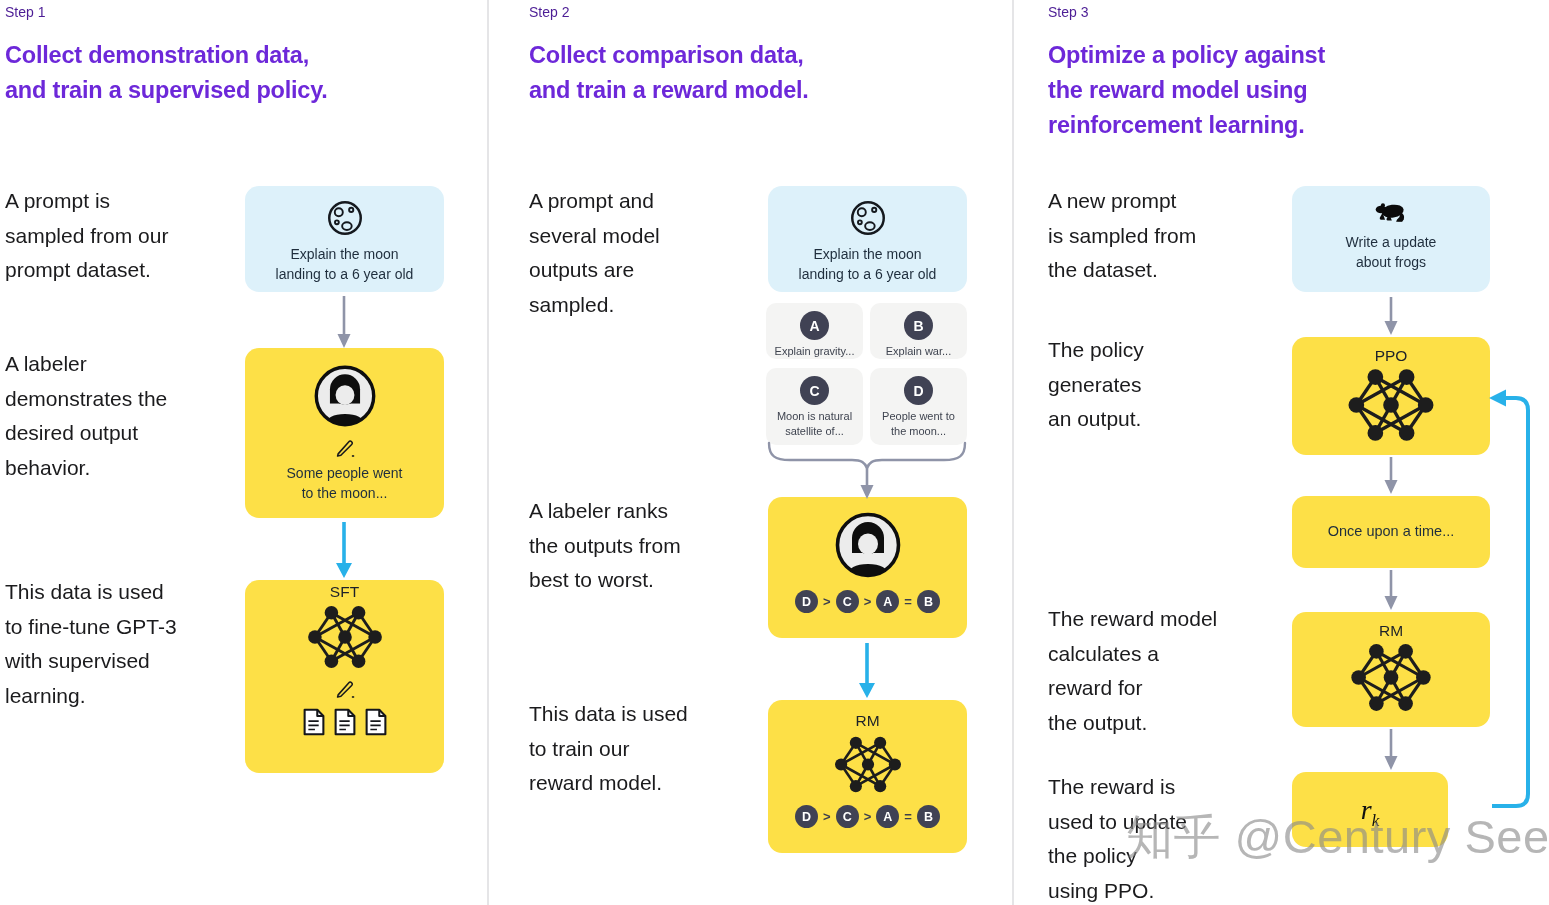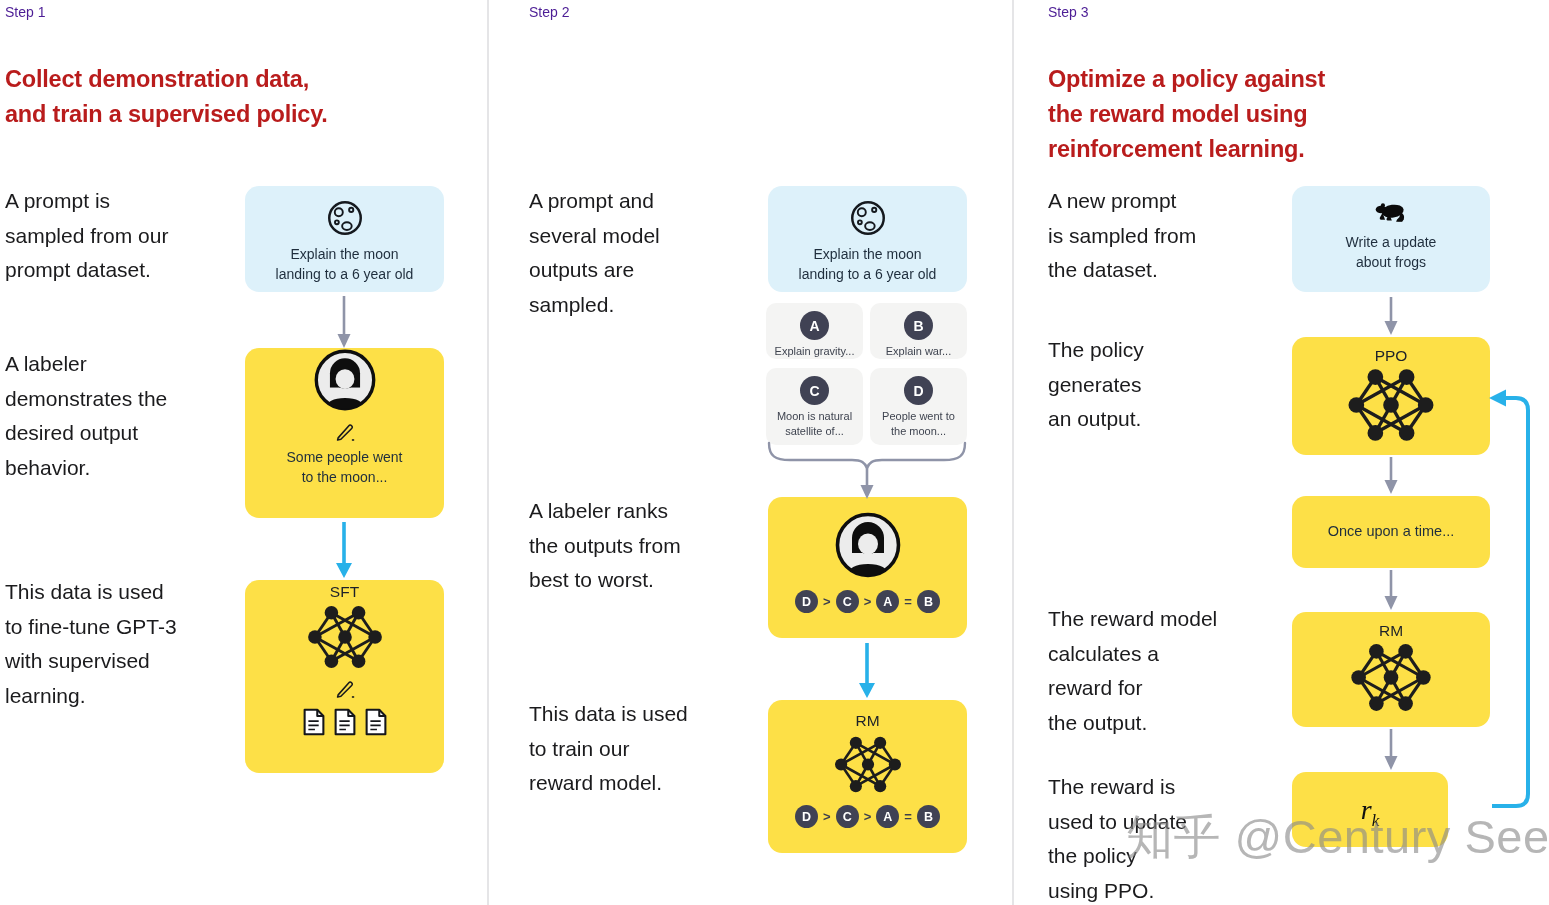--- a/index.html
+++ b/index.html
@@ -1,21 +1,21 @@
 <!DOCTYPE html>
 <html><head>
 <meta charset="utf-8">
 <style>
   html,body{margin:0;padding:0;background:#fff;}
   .canvas{position:relative;width:1549px;height:905px;background:#ffffff;
     font-family:"Liberation Sans",sans-serif;overflow:hidden;}
   .divider{position:absolute;top:0;bottom:0;width:1.5px;background:#e5e5e7;}
   .step-label{position:absolute;font-size:14px;color:#4c1d95;}
-  .step-title{position:absolute;font-size:23.5px;font-weight:bold;color:#b91c1c;
-    line-height:35px;white-space:pre-line;letter-spacing:-0.2px;margin-top:24px;}
+  .step-title{position:absolute;font-size:23.5px;font-weight:bold;color:#6d28d9;
+    line-height:35px;white-space:pre-line;letter-spacing:-0.2px;}
   .desc{position:absolute;font-size:21px;color:#1b1b1d;line-height:34.5px;white-space:pre-line;z-index:3;}
   .card{position:absolute;border-radius:14px;box-sizing:border-box;display:flex;
     flex-direction:column;align-items:center;z-index:1;}
   .card.blue{background:#ddf1fa;}
   .card.gray{background:#fde047;}
   .card-text{font-size:14px;line-height:19.5px;color:#1f2e3d;text-align:center;white-space:pre-line;}
   .card-label{font-size:15.5px;color:#1d2129;text-align:center;}
   .mini-card{position:absolute;background:#f4f4f3;border-radius:10px;text-align:center;box-sizing:border-box;z-index:1;}
   .badge{width:29px;height:29px;border-radius:50%;background:#404254;color:#fff;font-weight:bold;
     font-size:14px;display:flex;align-items:center;justify-content:center;margin:8px auto 4px;}
@@ -65,21 +65,21 @@
     </svg>
     <div class="card-text" style="margin-top:6px;">Explain the moon
 landing to a 6 year old</div>
   </div>
 
   <svg class="arrow" style="left:336px;top:296px;" width="16" height="52" viewBox="0 0 16 52">
     <line x1="8" y1="0" x2="8" y2="39" stroke="#8f94a8" stroke-width="2.6"></line>
     <polygon points="1.5,38 14.5,38 8,52" fill="#8f94a8"></polygon>
   </svg>
 
-  <div class="card gray" style="left:245px;top:348px;width:199px;height:170px;">
+  <div class="card gray" style="left:245px;top:348px;width:199px;height:170px;padding-top:16px;">
     <svg width="64" height="64" viewBox="0 0 68 68">
       <defs>
           <clipPath id="avclip1">
             <circle cx="34" cy="34" r="30.5"></circle>
           </clipPath>
         </defs>
       <circle cx="34" cy="34" r="30.5" fill="#ececec" stroke="#0e0e0e" stroke-width="3.6"></circle>
       <g clip-path="url(#avclip1)">
         <circle cx="34" cy="27" r="16" fill="#0e0e0e"></circle>
         <rect x="18" y="27" width="32" height="15" fill="#0e0e0e"></rect>
@@ -144,20 +144,22 @@
       </svg>
       <svg width="26" height="30" viewBox="0 0 26 32">
         <path d="M3,3 h13.5 L23,9.5 V29 H3 z" fill="#fff" stroke="#15161a" stroke-width="2.2" stroke-linejoin="round"></path>
         <path d="M16.5,3 V9.5 H23" fill="none" stroke="#15161a" stroke-width="2.2" stroke-linejoin="round"></path>
         <path d="M7,15 h11 M7,19.5 h11 M7,24 h7" stroke="#15161a" stroke-width="1.8"></path>
       </svg>
     </div>
   </div>
 
   <div class="step-label" style="left:529px;top:4px;">Step 2</div>
+  <div class="step-title" style="left:529px;top:38px;width:470px;">Collect comparison data,
+and train a reward model.</div>
   <div class="desc" style="left:529px;top:184px;width:230px;">A prompt and
 several model
 outputs are
 sampled.</div>
   <div class="desc" style="left:529px;top:494px;width:230px;">A labeler ranks
 the outputs from
 best to worst.</div>
   <div class="desc" style="left:529px;top:697px;width:230px;">This data is used
 to train our
 reward model.</div>

